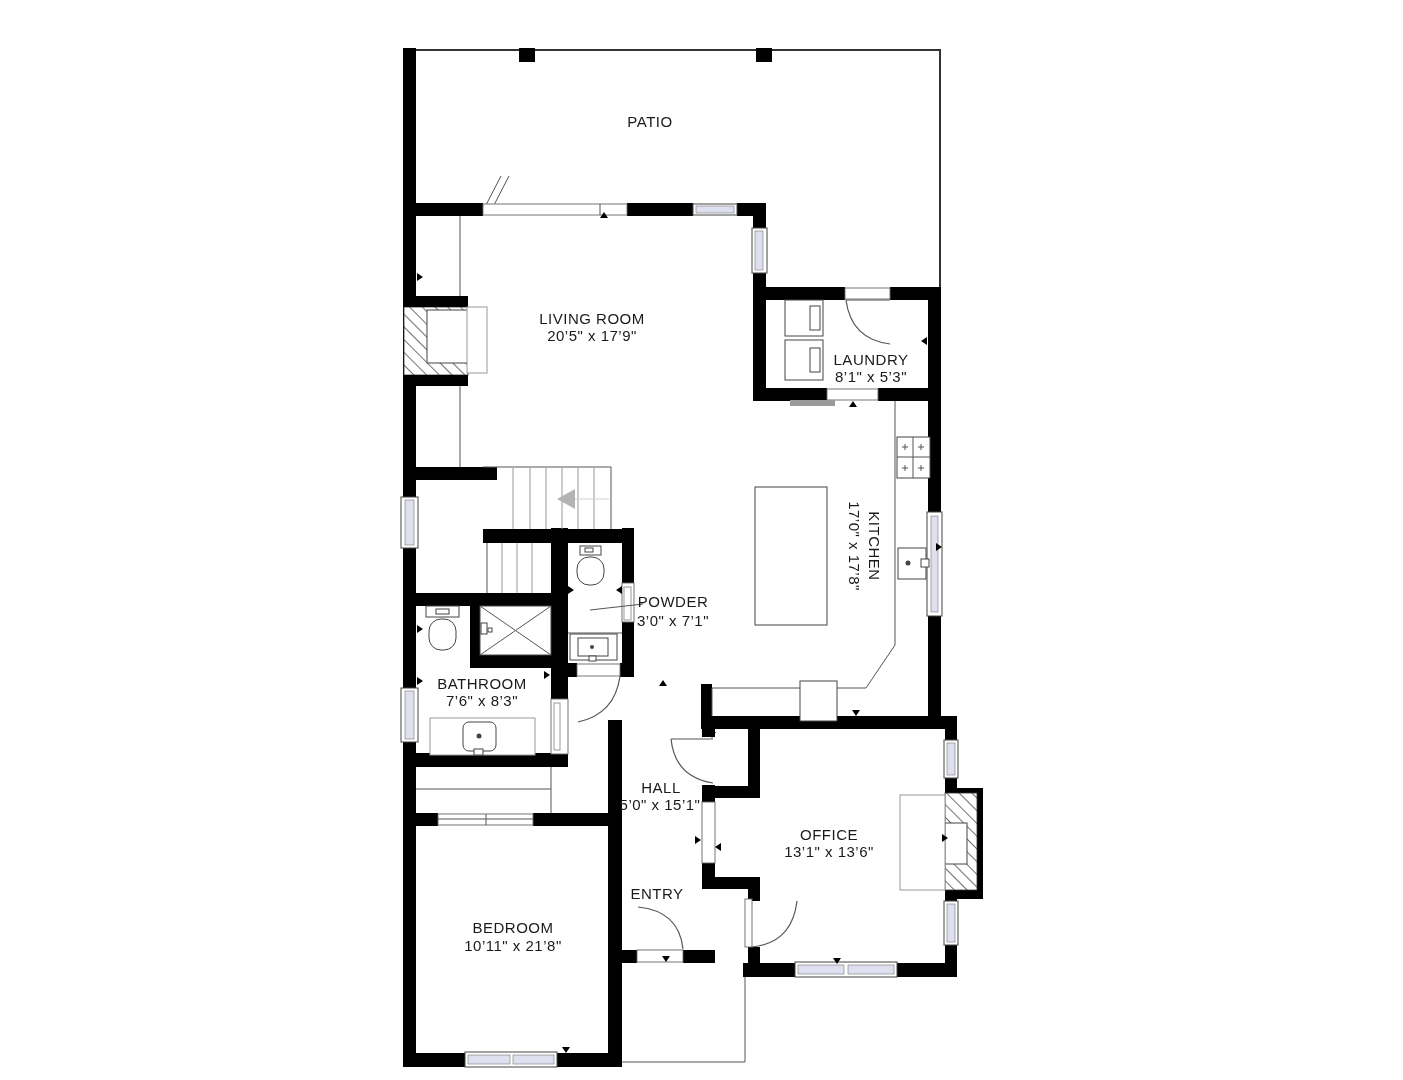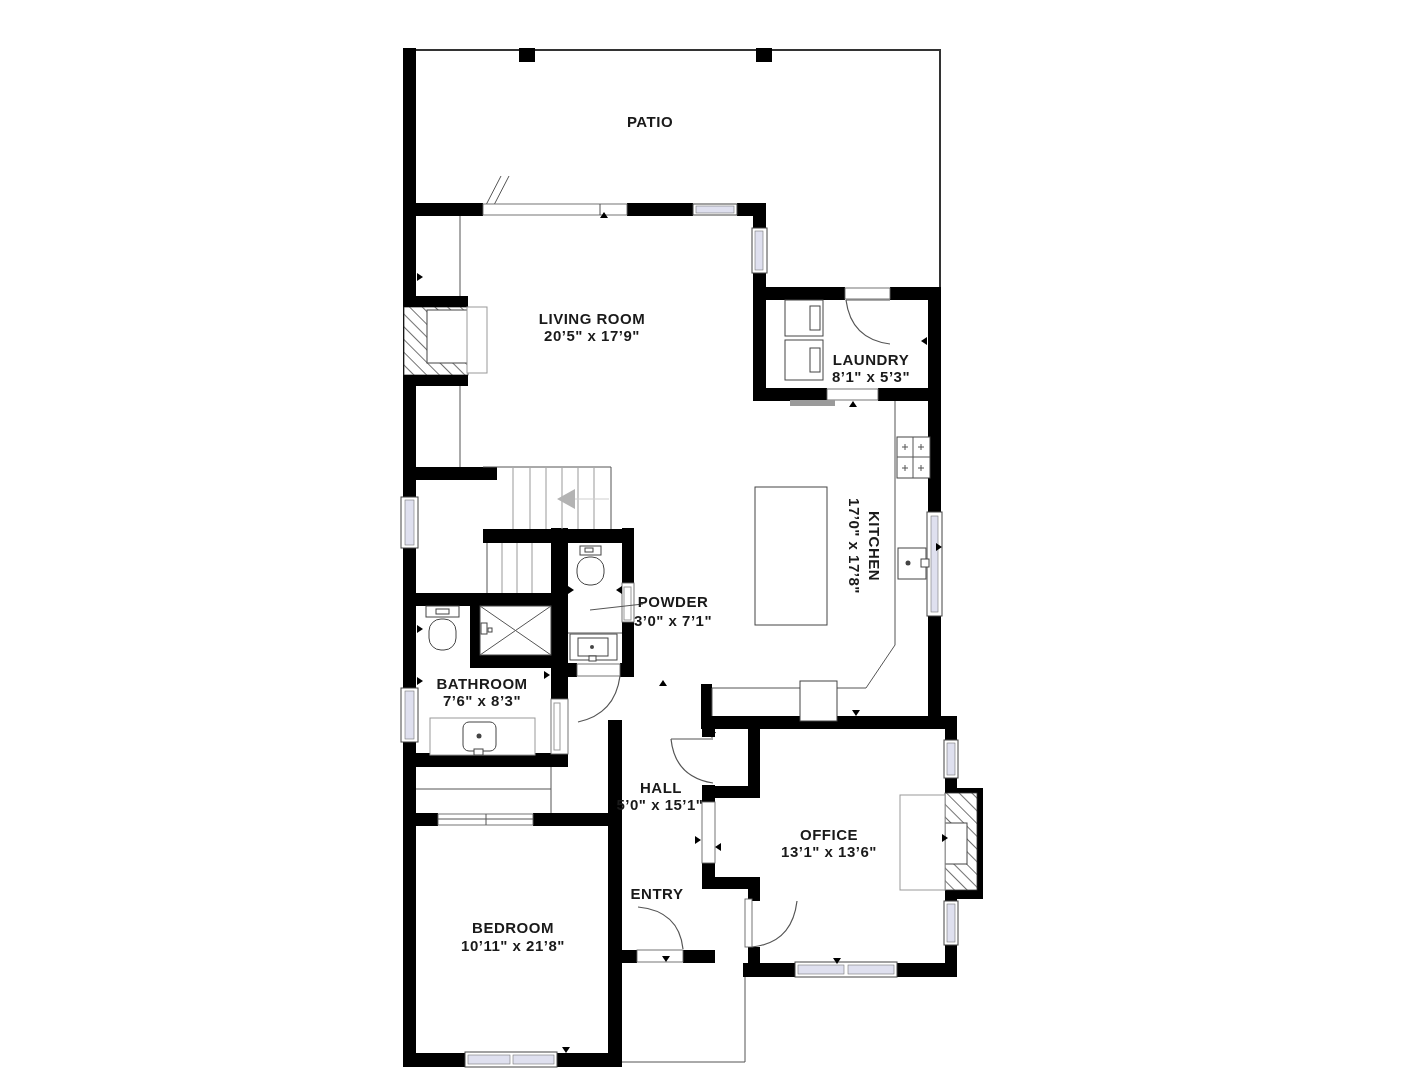--- a/index.html
+++ b/index.html
@@ -1,17 +1,17 @@
 <!DOCTYPE html>
 <html><head>
 <meta charset="utf-8">
 <style>
   html,body{margin:0;padding:0;background:#ffffff;}
   .stage{position:relative;width:1403px;height:1080px;background:#ffffff;overflow:hidden;
-         font-family:"Liberation Sans", sans-serif;font-weight:bold;}
+         font-family:"Liberation Sans", sans-serif;}
   svg{position:absolute;left:0;top:0;}
   text{font-family:"Liberation Sans", sans-serif;font-size:15px;letter-spacing:0.5px;fill:#1a1a1a;}
   .wall{fill:#000000;stroke:none;}
   .thin{stroke:#555555;stroke-width:1;fill:none;}
   .tread{stroke:#999999;stroke-width:1;fill:none;}
   .fixture{fill:#ffffff;stroke:#444444;stroke-width:1;}
   .soft{fill:#ffffff;stroke:#999999;stroke-width:1;}
   .winouter{fill:#ffffff;stroke:#444444;stroke-width:1;}
   .wininner{fill:#dfe0ef;stroke:#777777;stroke-width:0.6;}
   .open{fill:#ffffff;stroke:#666666;stroke-width:0.9;}

